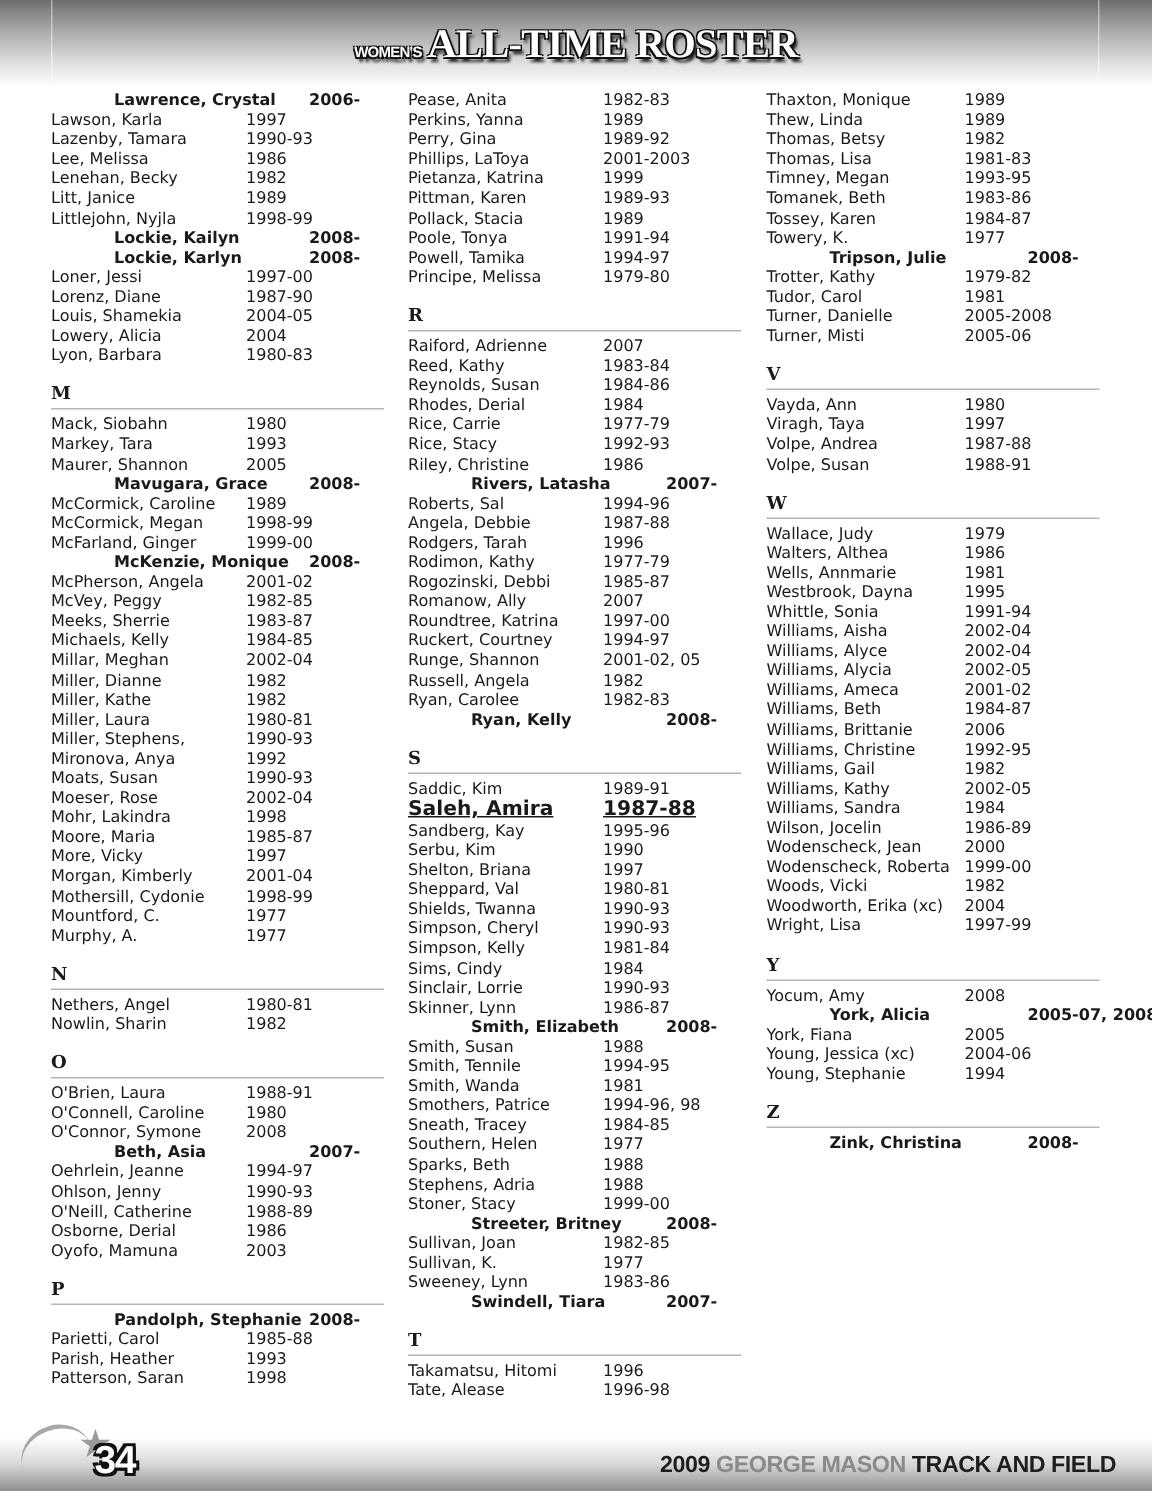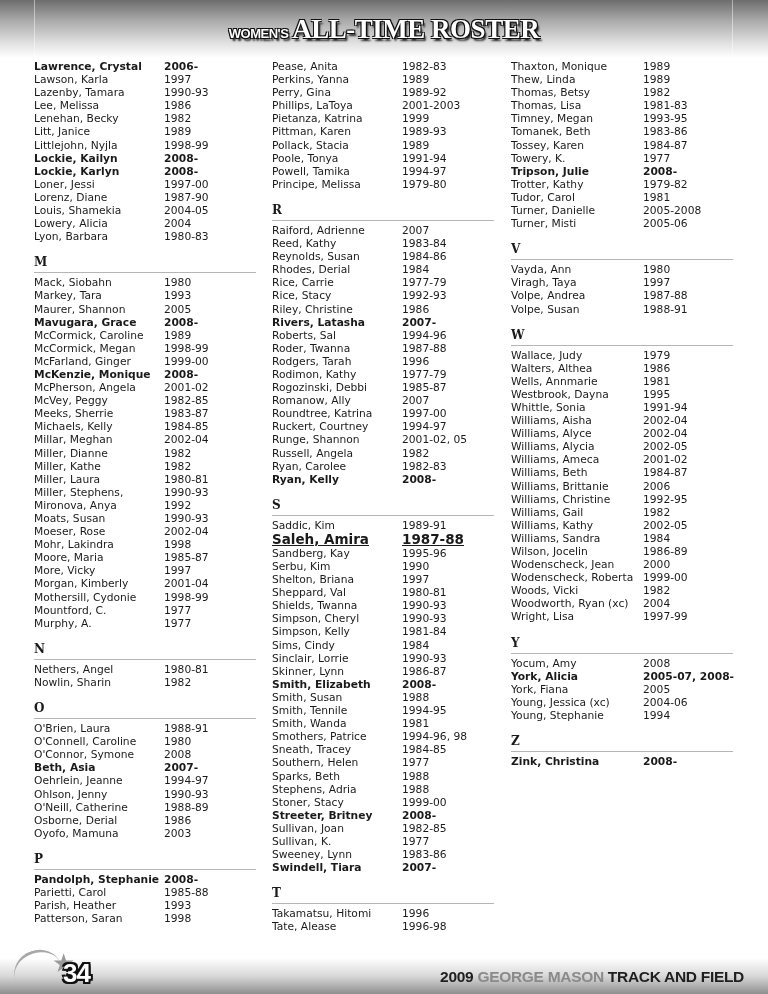--- a/index.html
+++ b/index.html
@@ -16,36 +16,36 @@
   .header-band .vline {
     position:absolute; top:0; width:1px; height:58px; background:rgba(255,255,255,0.45);
   }
   .title {
     position:absolute; top:14px; left:0; width:768px; text-align:center;
     font-family:"Liberation Sans", sans-serif; font-weight:bold;
     font-stretch:condensed; letter-spacing:-0.5px;
     color:#fff;
     text-shadow:-1px -1px 0 #111, 1px -1px 0 #111, -1px 1px 0 #111, 1px 1px 0 #111, 2px 3px 2px #222;
   }
-  .title .small { font-size:13px; }
+  .title .small { font-size:10px; }
   .title .big { font-size:27px;font-family:Liberation Serif, serif; }
 
   .column { position:absolute; top:60px; }
   .col1 { left:34px; width:222px; }
   .col2 { left:272px; width:222px; }
   .col3 { left:511px; width:222px; }
 
   .row {
     display:flex; font-size:10.7px; line-height:13.1px; height:13.1px;
     white-space:nowrap;
   }
   .row .nm { width:130px; flex:none; overflow:visible; }
   .col3 .row .nm { width:132px; }
   .row .yr { flex:none; }
-  .row.bold { font-weight:bold; }
+  .row.bold { font-weight:bold;margin-left:42px; }
   .row.big { font-size:13.5px; font-weight:bold; height:15px; line-height:15px;text-decoration:underline; }
 
   .section-head {
     font-family:"DejaVu Serif", serif; font-weight:bold; font-size:12px;
     margin-top:12px; padding-bottom:2px;
     border-bottom:1px solid #b5b5b5; margin-bottom:3px; height:15px; line-height:15px;
   }
   .note { font-weight:bold; font-size:10.7px; line-height:13.1px; }
   .note-block { margin-top:12px; }
 
@@ -404,21 +404,21 @@
       </div>
       <div class="row bold">
         <span class="nm">Rivers, Latasha</span>
         <span class="yr">2007-</span>
       </div>
       <div class="row">
         <span class="nm">Roberts, Sal</span>
         <span class="yr">1994-96</span>
       </div>
       <div class="row">
-        <span class="nm">Roder, Twanna</span>
+        <span class="nm">Angela, Debbie</span>
         <span class="yr">1987-88</span>
       </div>
       <div class="row">
         <span class="nm">Rodgers, Tarah</span>
         <span class="yr">1996</span>
       </div>
       <div class="row">
         <span class="nm">Rodimon, Kathy</span>
         <span class="yr">1977-79</span>
       </div>
@@ -724,21 +724,21 @@
       </div>
       <div class="row">
         <span class="nm">Wodenscheck, Roberta</span>
         <span class="yr">1999-00</span>
       </div>
       <div class="row">
         <span class="nm">Woods, Vicki</span>
         <span class="yr">1982</span>
       </div>
       <div class="row">
-        <span class="nm">Woodworth, Ryan (xc)</span>
+        <span class="nm">Woodworth, Erika (xc)</span>
         <span class="yr">2004</span>
       </div>
       <div class="row">
         <span class="nm">Wright, Lisa</span>
         <span class="yr">1997-99</span>
       </div>
     </div>
     <div>
       <div class="section-head">Y</div>
       <div class="row">

